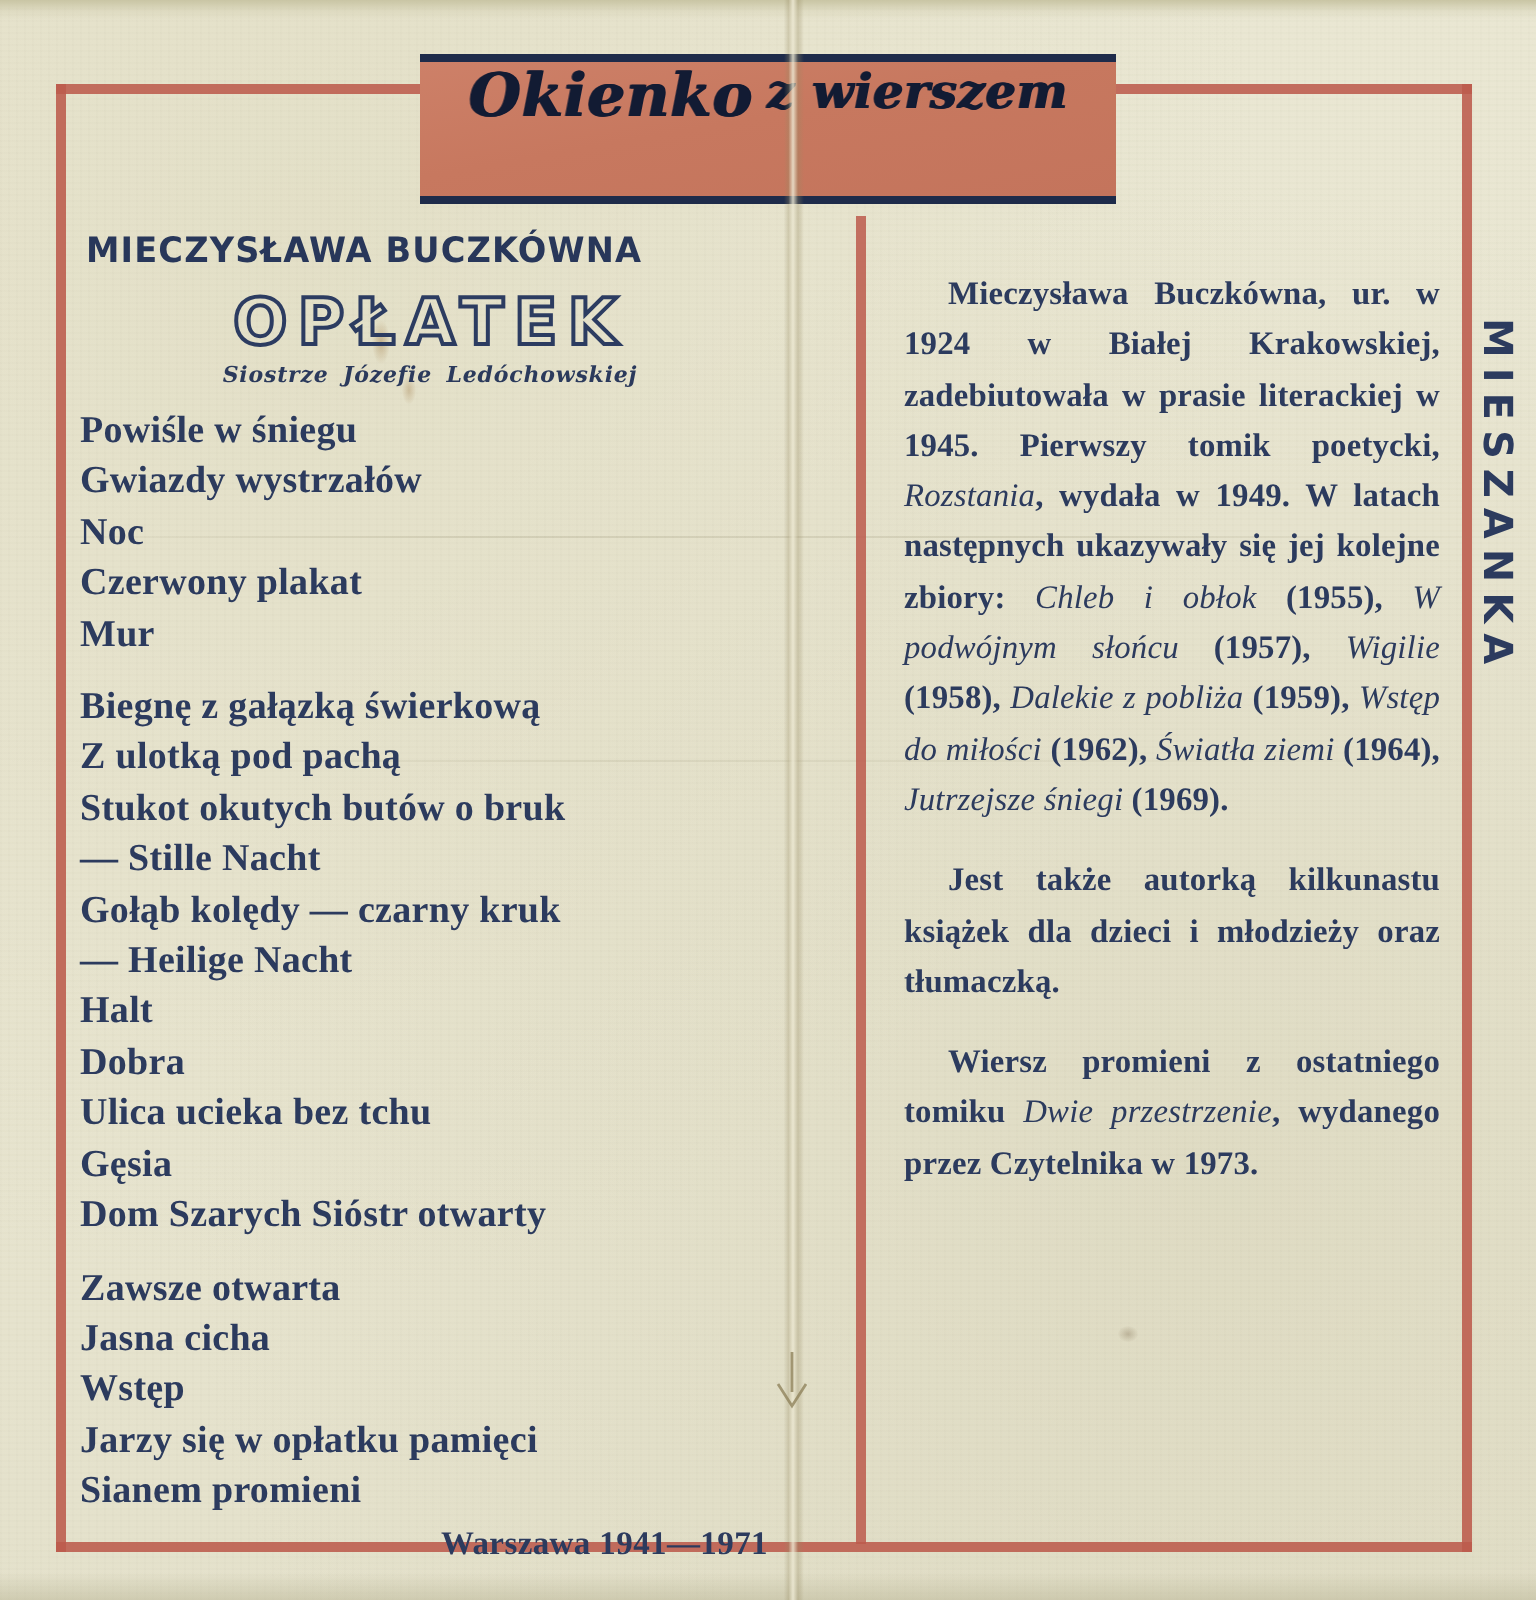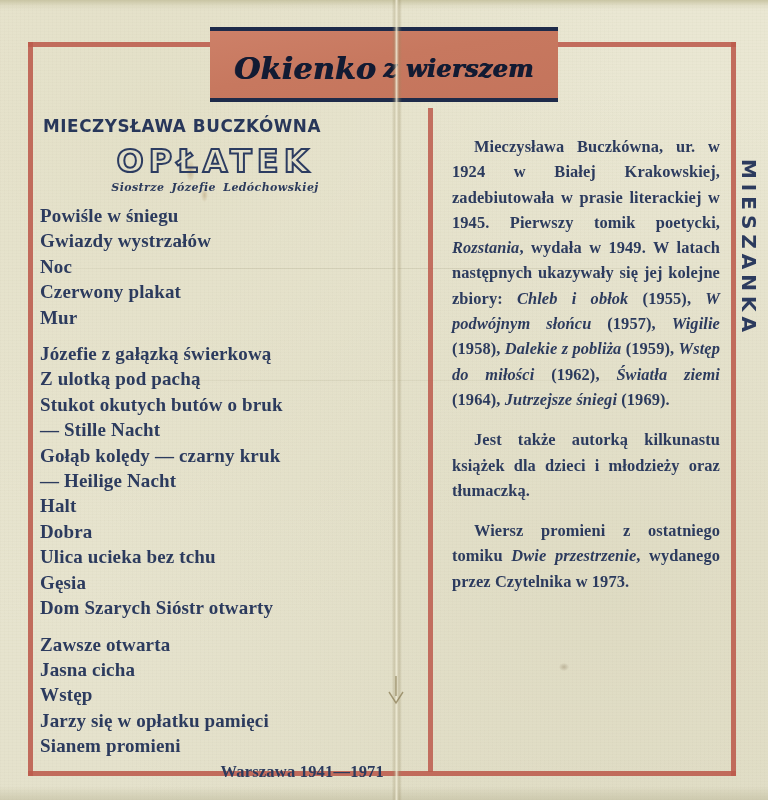--- a/index.html
+++ b/index.html
@@ -65,21 +65,20 @@
     background: linear-gradient(170deg, #cd8068 0%, #c7785f 45%, #c4745c 100%);
     border-top: 4px solid #1e2b4a;
     border-bottom: 4px solid #1e2b4a;
     box-sizing: border-box;
   }
   #banner-title {
     position: absolute;
     left: 0; top: 0;
     width: 348px; height: 75px;
     display: flex;
-    align-items: center;
     justify-content: center;
     color: #121b33;
     font-family: "DejaVu Serif", serif;
     font-style: italic;
     font-weight: bold;
     font-size: 27px;
     letter-spacing: 0.3px;
     text-shadow: 0.6px 0 0 #121b33, -0.4px 0 0 rgba(18,27,51,0.6);
     white-space: nowrap;
   }
@@ -190,21 +189,21 @@
     line-height: 25.3px;
     text-align: justify;
     text-align-last: left;
     text-indent: 22px;
     margin: 0 0 15px 0;
     letter-spacing: 0.1px;
   }
   #right-col p:last-child { margin-bottom: 0; }
   #right-col i, #right-col em {
     font-style: italic;
-    font-weight: bold;
+    font-weight: normal;
   }
 
   
   #margin-text {
     position: absolute;
     left: 729px; top: 96px;
     width: 40px; height: 330px;
     display: flex;
     align-items: flex-start;
     justify-content: center;
@@ -270,21 +269,21 @@
     <div id="dedication">Siostrze Józefie Ledóchowskiej</div>
     <div id="poem-body">
         <div class="stanza">
           <div class="verse">Powiśle w śniegu</div>
           <div class="verse">Gwiazdy wystrzałów</div>
           <div class="verse">Noc</div>
           <div class="verse">Czerwony plakat</div>
           <div class="verse">Mur</div>
         </div>
         <div class="stanza">
-          <div class="verse">Józefie z gałązką świerkową</div>
+          <div class="verse">Biegnę z gałązką świerkową</div>
           <div class="verse">Z ulotką pod pachą</div>
           <div class="verse">Stukot okutych butów o bruk</div>
           <div class="verse">— Stille Nacht</div>
           <div class="verse">Gołąb kolędy — czarny kruk</div>
           <div class="verse">— Heilige Nacht</div>
           <div class="verse">Halt</div>
           <div class="verse">Dobra</div>
           <div class="verse">Ulica ucieka bez tchu</div>
           <div class="verse">Gęsia</div>
           <div class="verse">Dom Szarych Sióstr otwarty</div>

